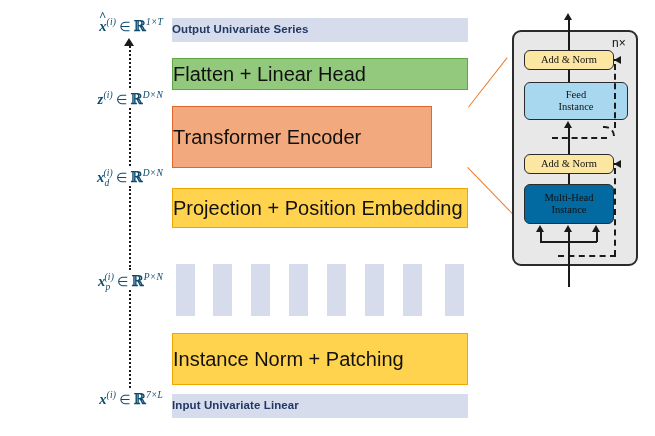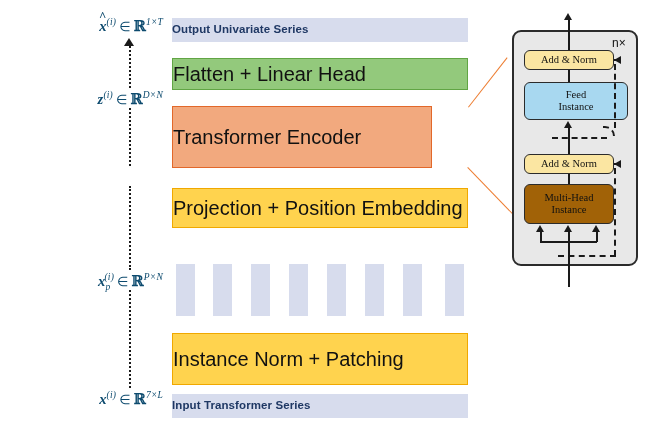--- a/index.html
+++ b/index.html
@@ -128,21 +128,21 @@
     align-items: center;
     justify-content: center;
     text-align: center;
     font-family: "Liberation Serif", serif;
     font-size: 10.5px;
     color: #111111;
     line-height: 1.12;
   }
   .d-yellow { background: #fbe6a2; }
   .d-blue   { background: #a8d8f0; }
-  .d-green  { background: #a16207; }
+  .d-green  { background: #0369a1; }
 
   .nx {
     position: absolute;
     font-family: "Liberation Sans", sans-serif;
     font-size: 12px;
     color: #111111;
   }
 
   
   .vline {
@@ -197,20 +197,23 @@
 <div id="root">
 
   <div class="mathlabel" style="right:calc(100% - 163px); top:17px;">
     <i class="hat">x</i><span class="sup">(i)</span><span class="inn">∈</span><span class="rr">ℝ</span><span class="dims">1×T</span>
   </div>
 
   <div class="mathlabel" style="right:calc(100% - 163px); top:90px;">
     <i>z</i><span class="sup">(i)</span><span class="inn">∈</span><span class="rr">ℝ</span><span class="dims">D×N</span>
   </div>
 
+  <div class="mathlabel" style="right:calc(100% - 163px); top:168px;">
+    <i>x</i><span class="sub">d</span><span class="sup" style="margin-left:-6px;">(i)</span><span class="inn">∈</span><span class="rr">ℝ</span><span class="dims">D×N</span>
+  </div>
 
   <div class="mathlabel" style="right:calc(100% - 163px); top:272px;margin-left:8px;">
     <i>x</i><span class="sub">p</span><span class="sup" style="margin-left:-6px;">(i)</span><span class="inn">∈</span><span class="rr">ℝ</span><span class="dims">P×N</span>
   </div>
 
   <div class="mathlabel" style="right:calc(100% - 163px); top:390px;">
     <i>x</i><span class="sup">(i)</span><span class="inn">∈</span><span class="rr">ℝ</span><span class="dims">7×L</span>
   </div>
 
   <div class="spine-arrow" style="top:38px;"></div>
@@ -244,21 +247,21 @@
     <div class="patch" style="left:365px; top:264px; width:19px; height:52px;"></div>
     <div class="patch" style="left:403px; top:264px; width:19px; height:52px;"></div>
     <div class="patch" style="left:445px; top:264px; width:19px; height:52px;"></div>
   </div>
 
   <div class="block b-yellow" style="left:172px; top:333px; width:296px; height:52px;">
     <span class="btext">Instance Norm + Patching</span>
   </div>
 
   <div class="block band" style="left:172px; top:394px; width:296px; height:24px;">
-    <span class="btext">Input Transformer Series</span>
+    <span class="btext">Input Univariate Linear</span>
   </div>
 
   <div class="connector" style="left:468px; top:107px; width:63px; transform:rotate(-52deg);"></div>
   <div class="connector" style="left:468px; top:167px; width:120px; transform:rotate(46deg);"></div>
 
   <div id="detail"></div>
 
   <span class="nx" style="left:612px; top:36px;">n×</span>
 
   <div class="uparrow" style="left:564px; top:13px;"></div>

